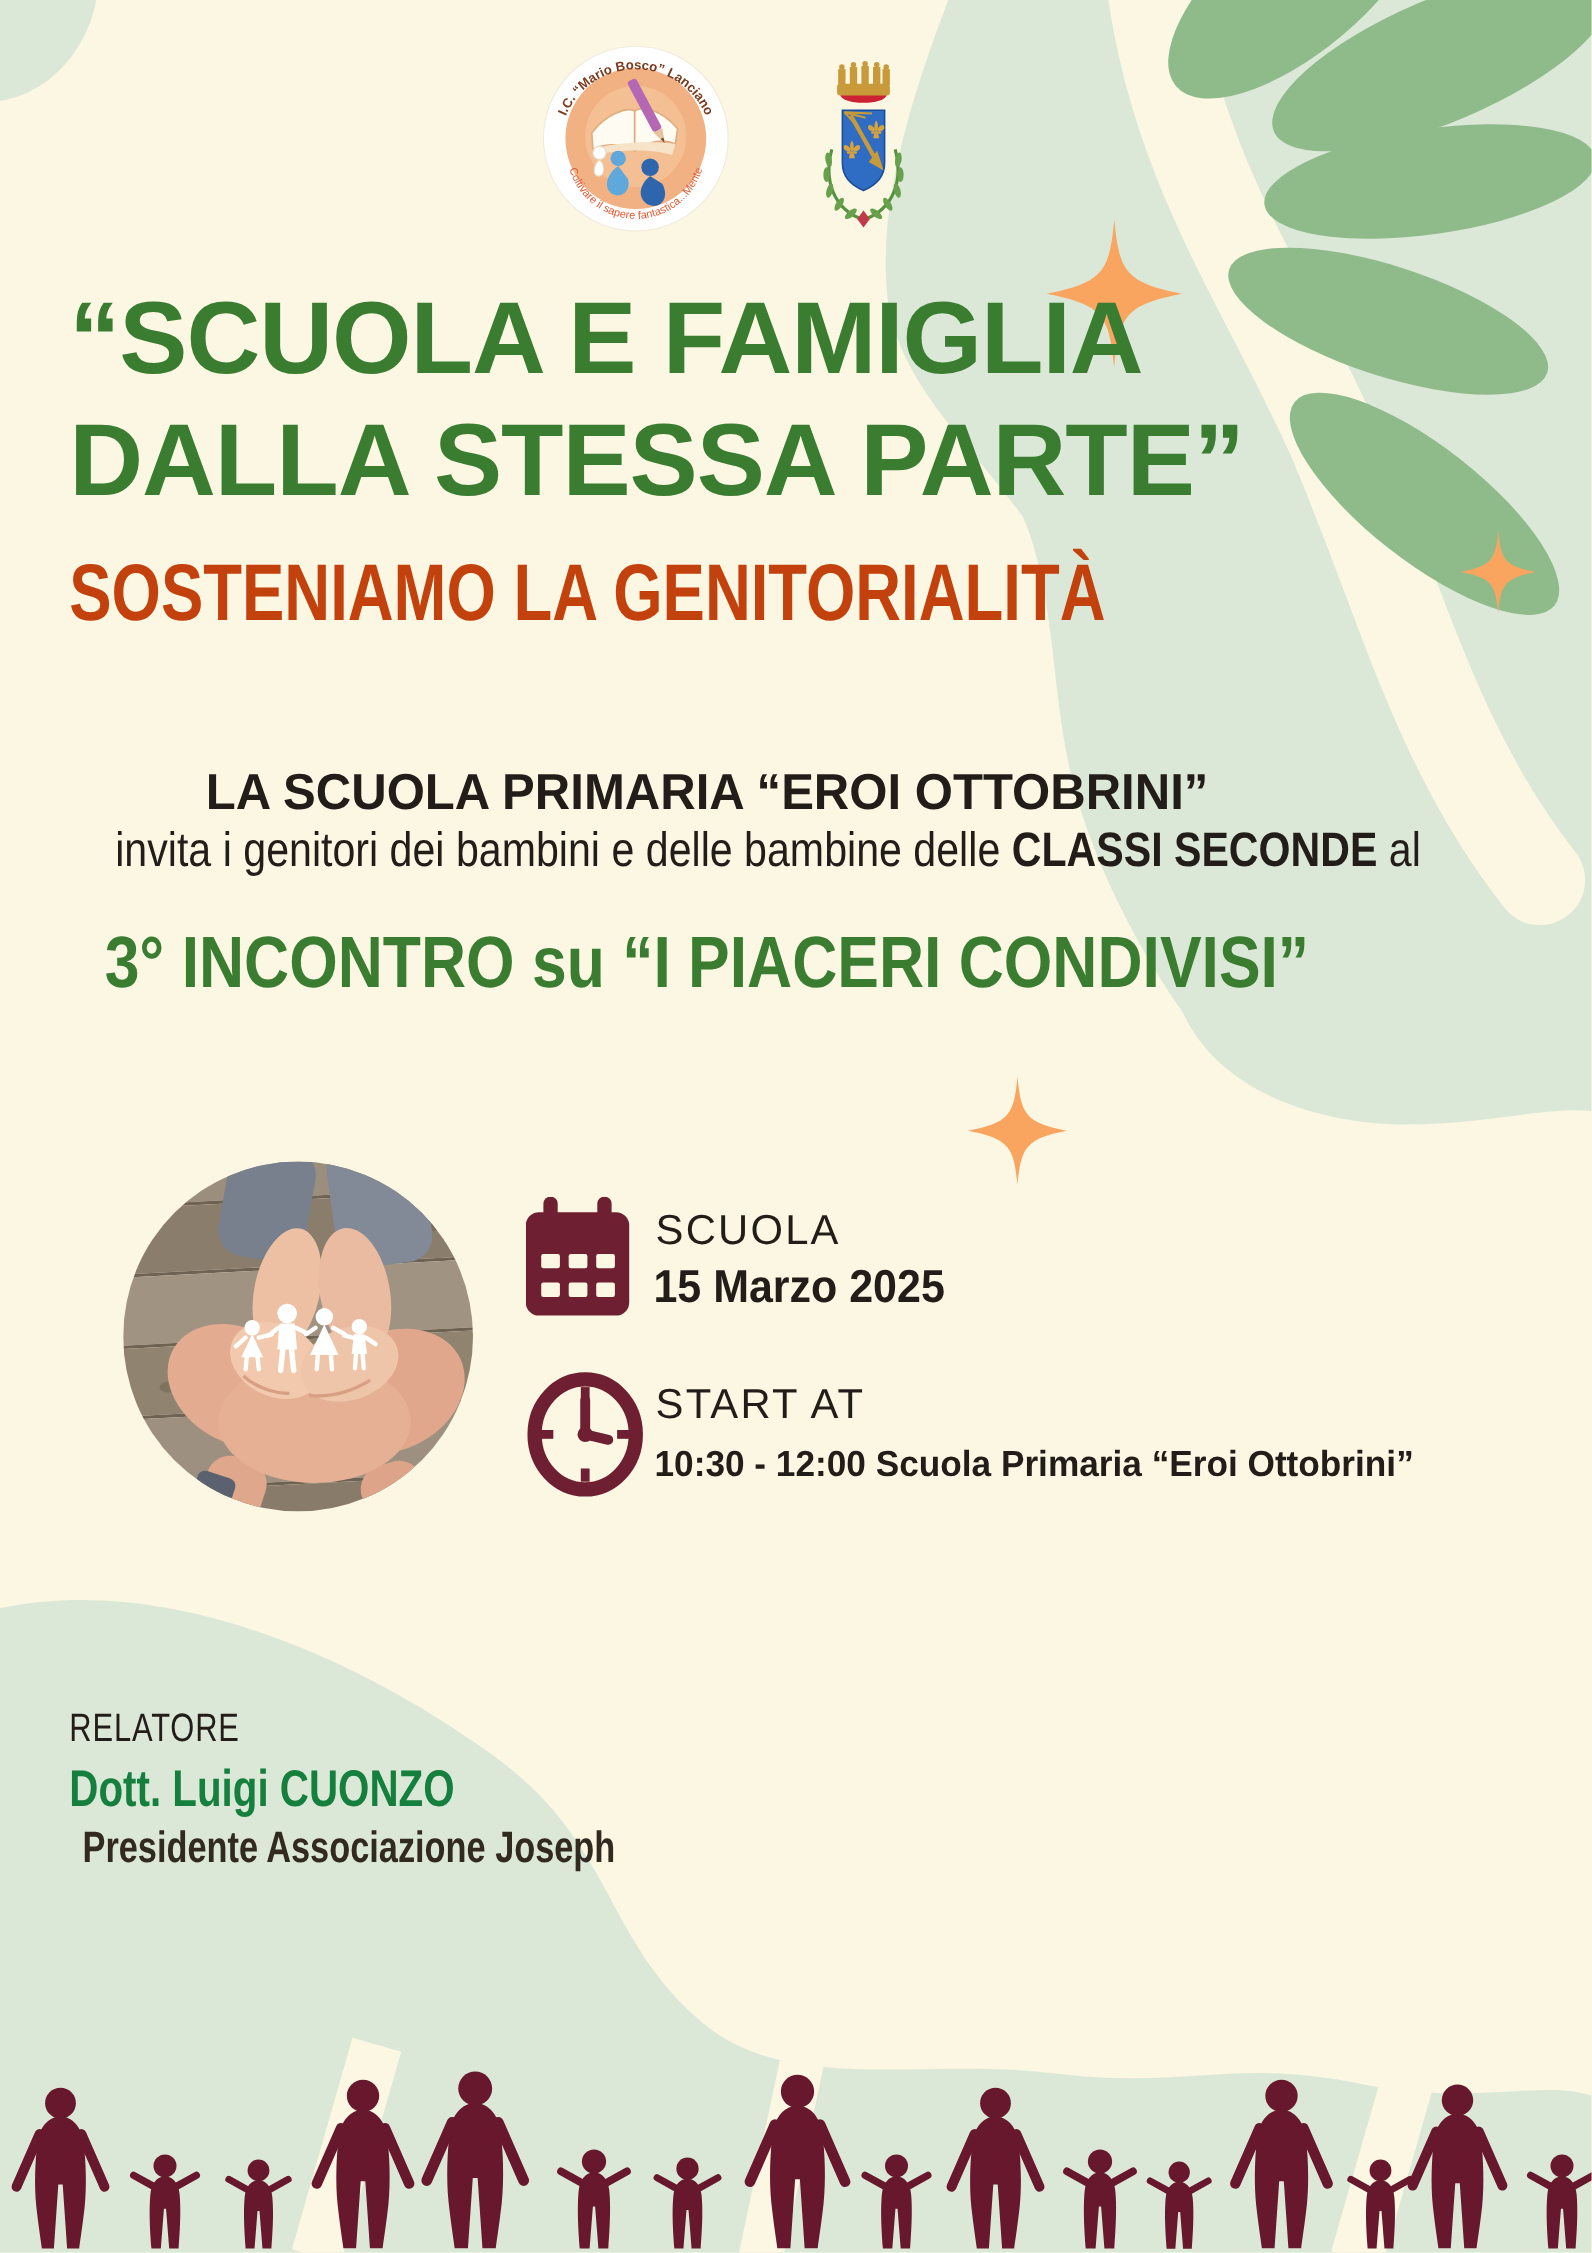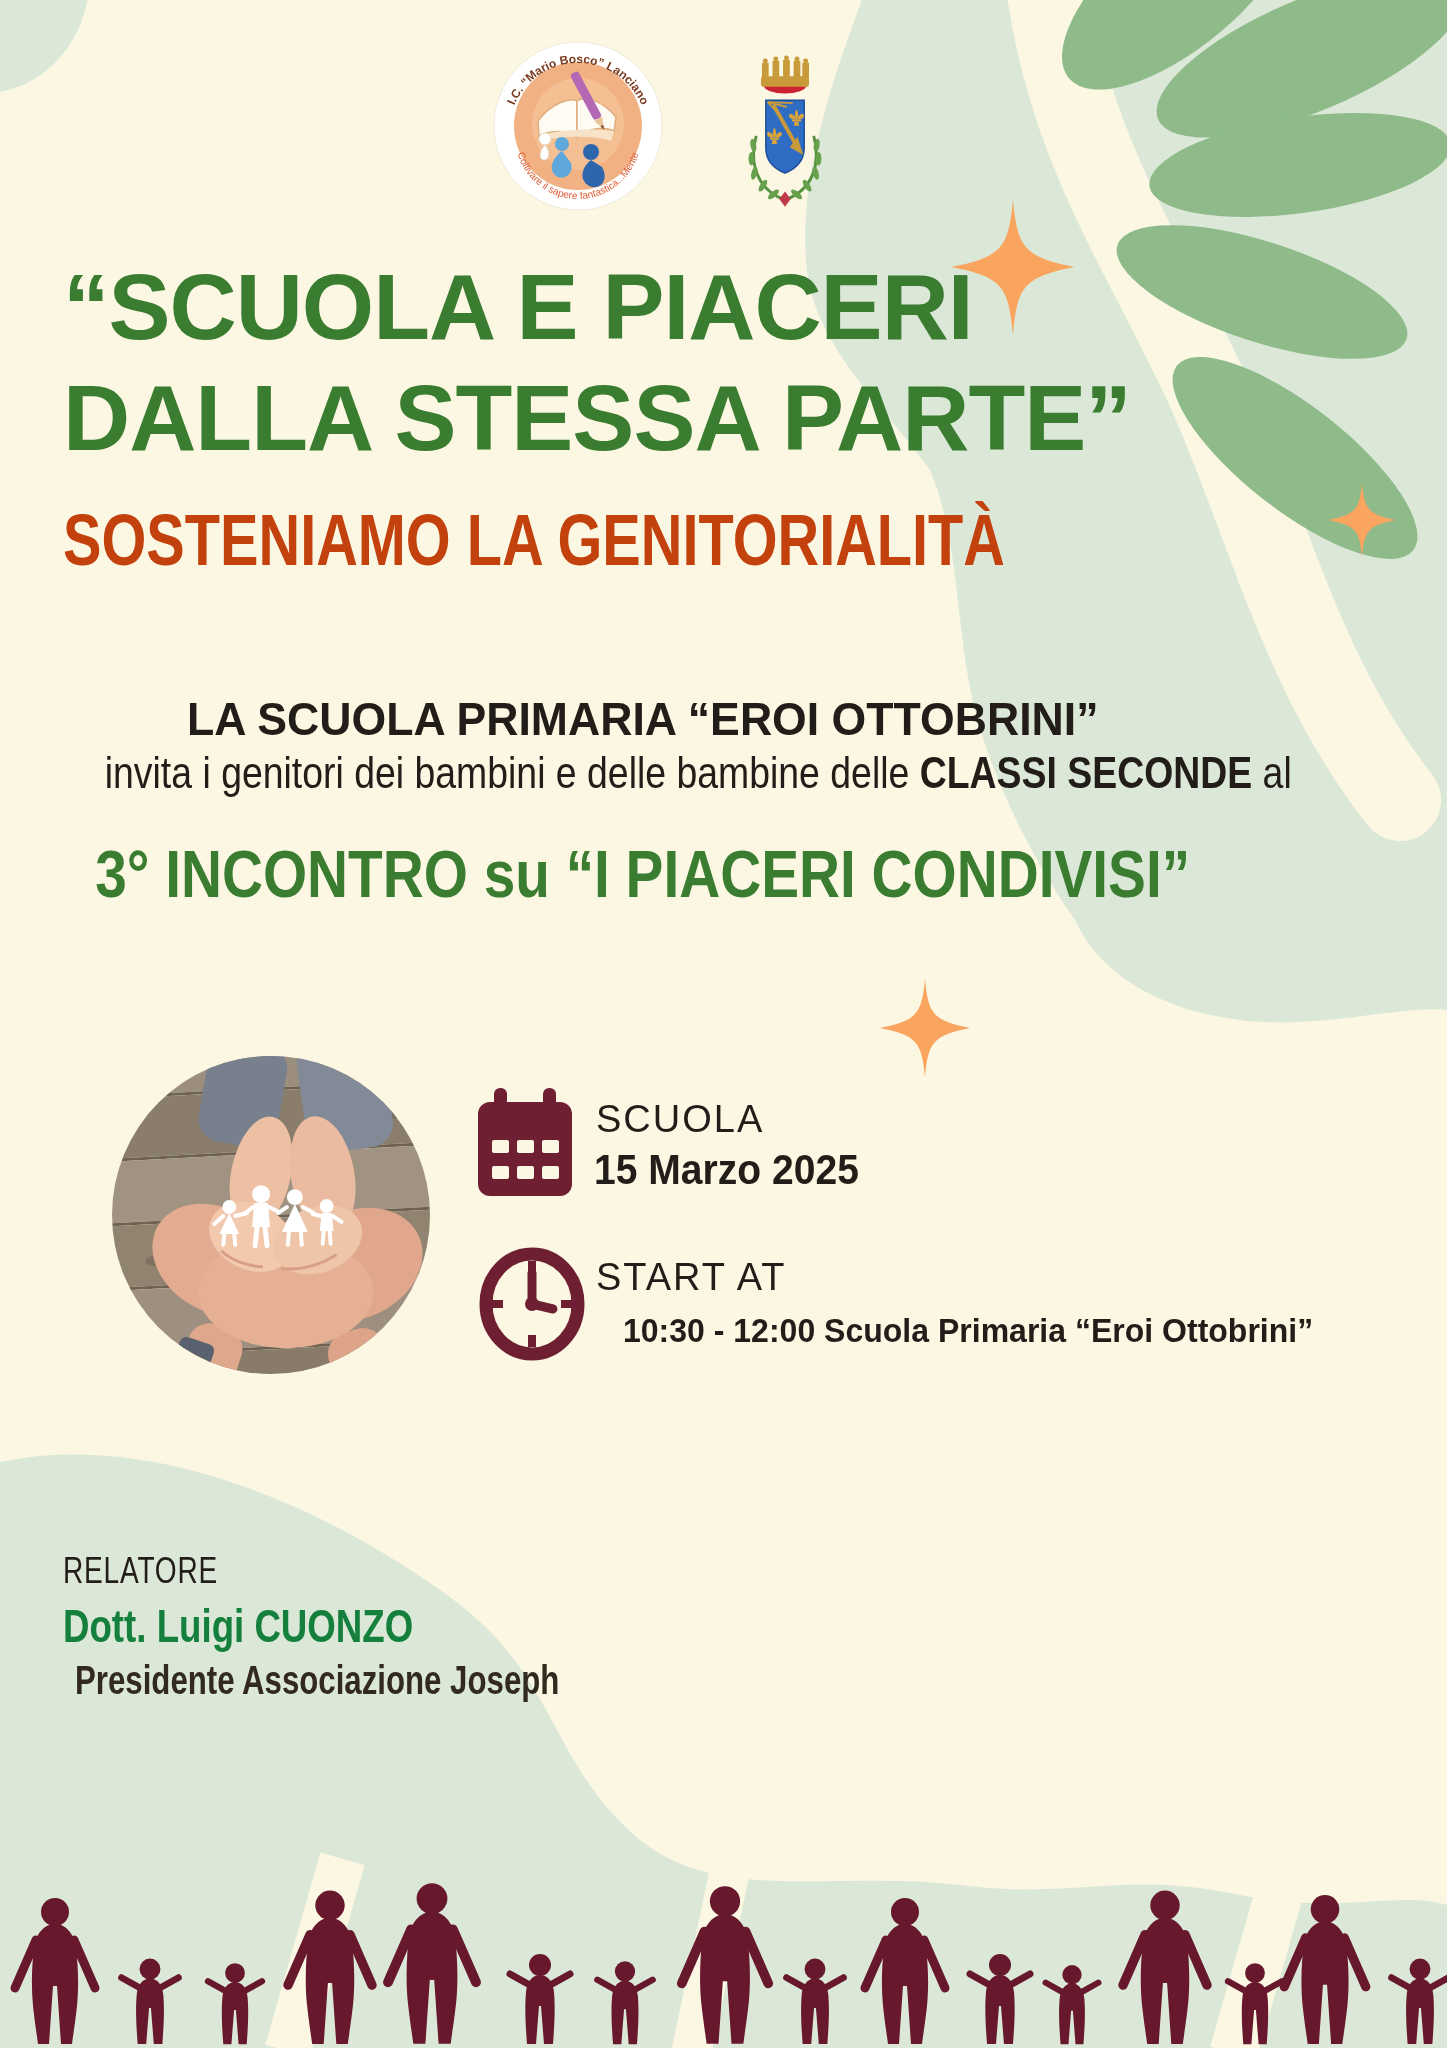--- a/index.html
+++ b/index.html
@@ -10,21 +10,21 @@
   .nw{display:inline-block;transform-origin:left top;}
   .title{left:63px;top:252px;color:#3A7D31;font-weight:700;font-size:93px;line-height:111px;letter-spacing:-1px;white-space:nowrap;}
   .subtitle{left:63px;top:498px;color:#c2410c;font-weight:700;font-size:73px;white-space:nowrap;}
   .centerline{left:0;width:1285px;text-align:center;white-space:nowrap;}
   .intro1{top:692px;font-weight:700;font-size:46px;}
   .intro2{top:748px;font-size:44px;}
   .meeting{top:836px;color:#3A7D31;font-weight:700;font-size:66px;}
   .evt-day{left:596px;top:1098px;font-size:38px;letter-spacing:2px;}
   .evt-date{left:594px;top:1146px;font-size:42px;font-weight:700;white-space:nowrap;}
   .evt-lbl{left:596px;top:1256px;font-size:38px;letter-spacing:2px;}
-  .evt-det{left:595px;top:1312px;font-size:33px;font-weight:700;white-space:nowrap;margin-left:28px;}
+  .evt-det{left:595px;top:1312px;font-size:33px;font-weight:700;white-space:nowrap;}
   .spk-lbl{left:63px;top:1550px;font-size:36px;letter-spacing:1px;}
   .spk-name{left:63px;top:1598px;color:#15803d;font-weight:700;font-size:47px;white-space:nowrap;}
   .spk-role{left:63px;top:1658px;color:#32291F;font-weight:700;font-size:40px;white-space:nowrap;margin-left:12px;}
   .b{font-weight:700;}
 </style>
 </head>
 <body>
 
 <div class="poster">
 
@@ -168,21 +168,21 @@
       <ellipse cx="83" cy="102" rx="7" ry="3" transform="rotate(100 83 102)"></ellipse>
       <ellipse cx="85" cy="116" rx="7" ry="3" transform="rotate(90 85 116)"></ellipse>
       <ellipse cx="82" cy="131" rx="7" ry="3" transform="rotate(75 82 131)"></ellipse>
       <ellipse cx="73" cy="144" rx="7" ry="3" transform="rotate(58 73 144)"></ellipse>
       <ellipse cx="62" cy="153" rx="7" ry="3" transform="rotate(40 62 153)"></ellipse>
     </g>
     <path d="M44,158 L50,150 L56,158 L50,166 Z" fill="#C03A4A"></path>
   </svg>
 
   <h1 class="abs title" style="margin:0;">
-    <span style="display:block;">“SCUOLA E PIACERI</span>
+    <span style="display:block;">“SCUOLA E FAMIGLIA</span>
     <span style="display:block;">DALLA STESSA PARTE”</span>
   </h1>
   <div class="abs subtitle">
     <span class="nw" style="transform:scaleX(.79);">SOSTENIAMO LA GENITORIALITÀ</span>
   </div>
 
   <div class="abs centerline intro1">
     <span style="display:inline-block;transform:scaleX(.97);transform-origin:center;">LA SCUOLA PRIMARIA “EROI OTTOBRINI”</span>
   </div>
   <div class="abs centerline intro2">

